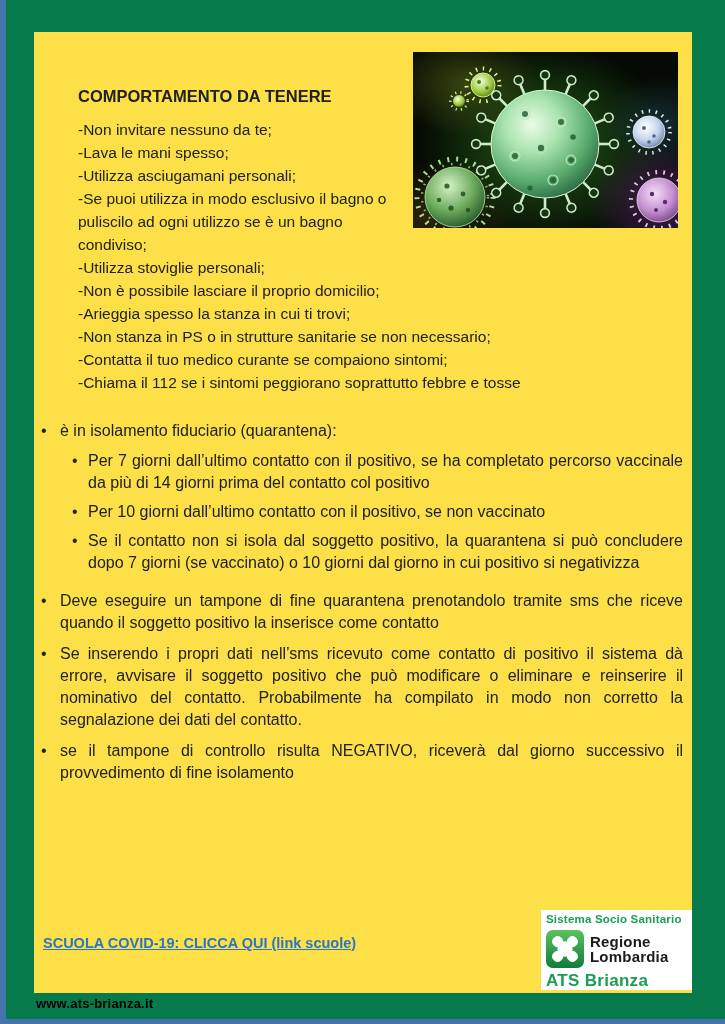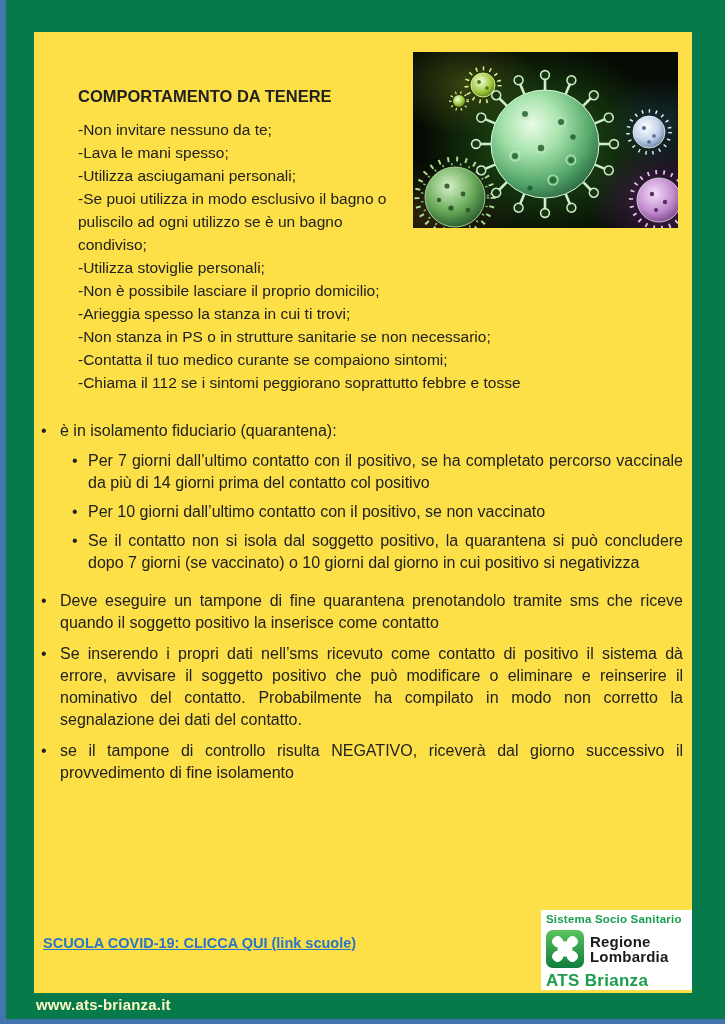--- a/index.html
+++ b/index.html
@@ -45,22 +45,22 @@
     position:absolute;left:507px;top:878px;width:151px;height:80px;
     background:#ffffff;padding:2px 0 0 5px;box-sizing:border-box;
   }
   .logo-sistema{color:#1a9e4f;font-size:11.5px;line-height:14px;font-weight:bold;letter-spacing:.2px;}
   .logo-mid{display:flex;align-items:center;margin-top:4px;}
   .rosa{width:38px;height:38px;flex:0 0 38px;}
   .regione{margin-left:6px;color:#1a1a1a;font-size:15px;line-height:15px;font-weight:bold;letter-spacing:.2px;}
   .logo-ats{color:#1a9e4f;font-size:17px;font-weight:bold;margin-top:3px;letter-spacing:.3px;}
   
   .footer-url{
-    position:absolute;left:30px;top:996px;color:#fef9c3;
-    font-size:15px;font-weight:bold;letter-spacing:.2px;
+    position:absolute;left:30px;top:996px;color:#000000;
+    font-size:13px;font-weight:bold;letter-spacing:.2px;
   }
 </style>
 </head>
 <body>
 
 <div class="doc">
   <div class="content">
 
     <div class="virus-img">
       <svg viewBox="0 0 265 176" preserveAspectRatio="none">

